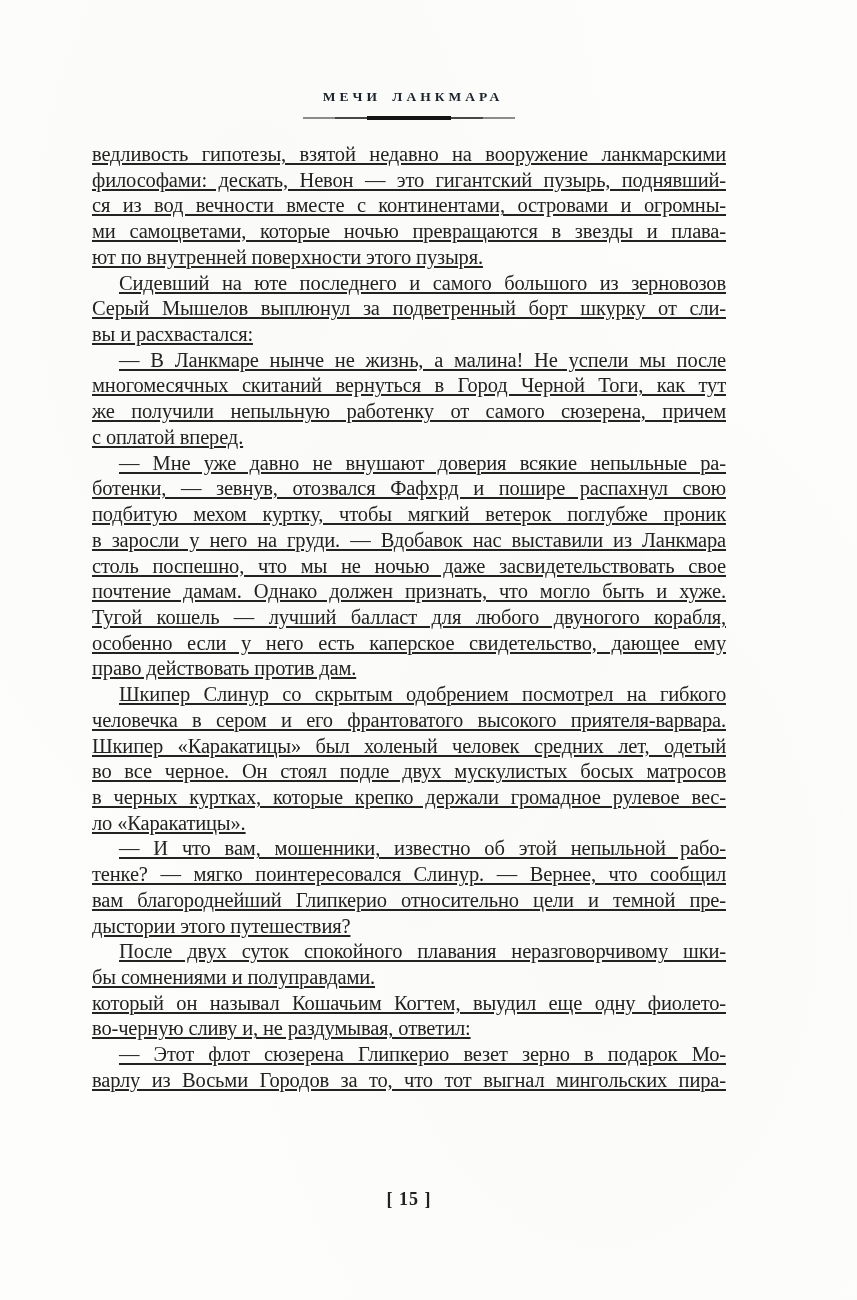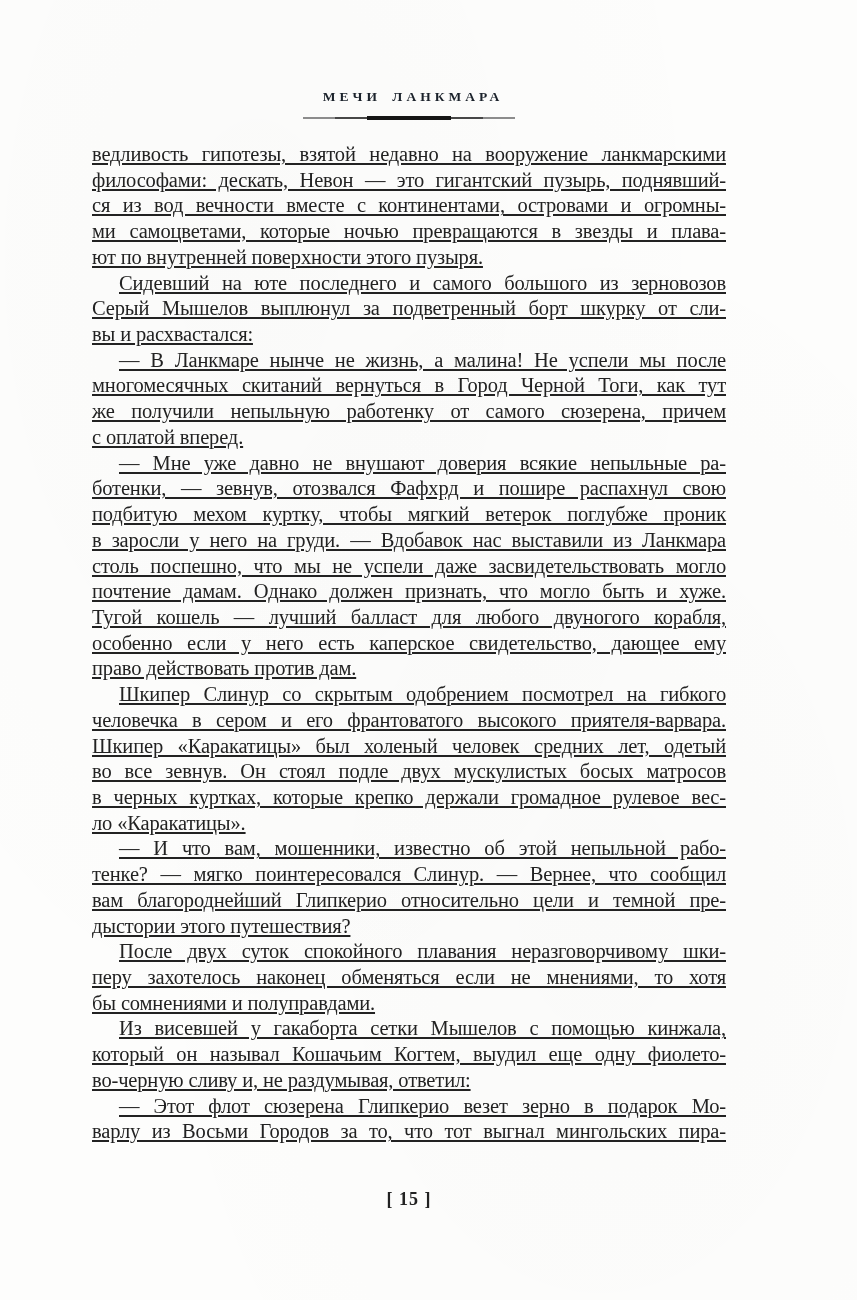--- a/index.html
+++ b/index.html
@@ -107,39 +107,37 @@
       <div class="line">Серый Мышелов выплюнул за подветренный борт шкурку от сли-</div>
       <div class="line lastline">вы и расхвастался:</div>
       <div class="line indent">— В Ланкмаре нынче не жизнь, а малина! Не успели мы после</div>
       <div class="line">многомесячных скитаний вернуться в Город Черной Тоги, как тут</div>
       <div class="line">же получили непыльную работенку от самого сюзерена, причем</div>
       <div class="line lastline">с оплатой вперед.</div>
       <div class="line indent">— Мне уже давно не внушают доверия всякие непыльные ра-</div>
       <div class="line">ботенки, — зевнув, отозвался Фафхрд и пошире распахнул свою</div>
       <div class="line">подбитую мехом куртку, чтобы мягкий ветерок поглубже проник</div>
       <div class="line">в заросли у него на груди. — Вдобавок нас выставили из Ланкмара</div>
-      <div class="line">столь поспешно, что мы не успели даже засвидетельствовать могло</div>
+      <div class="line">столь поспешно, что мы не ночью даже засвидетельствовать свое</div>
       <div class="line">почтение дамам. Однако должен признать, что могло быть и хуже.</div>
       <div class="line">Тугой кошель — лучший балласт для любого двуногого корабля,</div>
       <div class="line">особенно если у него есть каперское свидетельство, дающее ему</div>
       <div class="line lastline">право действовать против дам.</div>
       <div class="line indent">Шкипер Слинур со скрытым одобрением посмотрел на гибкого</div>
       <div class="line">человечка в сером и его франтоватого высокого приятеля-варвара.</div>
       <div class="line">Шкипер «Каракатицы» был холеный человек средних лет, одетый</div>
-      <div class="line">во все зевнув. Он стоял подле двух мускулистых босых матросов</div>
+      <div class="line">во все черное. Он стоял подле двух мускулистых босых матросов</div>
       <div class="line">в черных куртках, которые крепко держали громадное рулевое вес-</div>
       <div class="line lastline">ло «Каракатицы».</div>
       <div class="line indent">— И что вам, мошенники, известно об этой непыльной рабо-</div>
       <div class="line">тенке? — мягко поинтересовался Слинур. — Вернее, что сообщил</div>
       <div class="line">вам благороднейший Глипкерио относительно цели и темной пре-</div>
       <div class="line lastline">дыстории этого путешествия?</div>
       <div class="line indent">После двух суток спокойного плавания неразговорчивому шки-</div>
-      <div class="line">перу захотелось наконец обменяться если не мнениями, то хотя</div>
       <div class="line lastline">бы сомнениями и полуправдами.</div>
-      <div class="line indent">Из висевшей у гакаборта сетки Мышелов с помощью кинжала,</div>
       <div class="line">который он называл Кошачьим Когтем, выудил еще одну фиолето-</div>
       <div class="line lastline">во-черную сливу и, не раздумывая, ответил:</div>
       <div class="line indent">— Этот флот сюзерена Глипкерио везет зерно в подарок Мо-</div>
       <div class="line">варлу из Восьми Городов за то, что тот выгнал мингольских пира-</div>
     </div>
 
   <div class="folio">[ 15 ]</div>
 
 </div>
 

